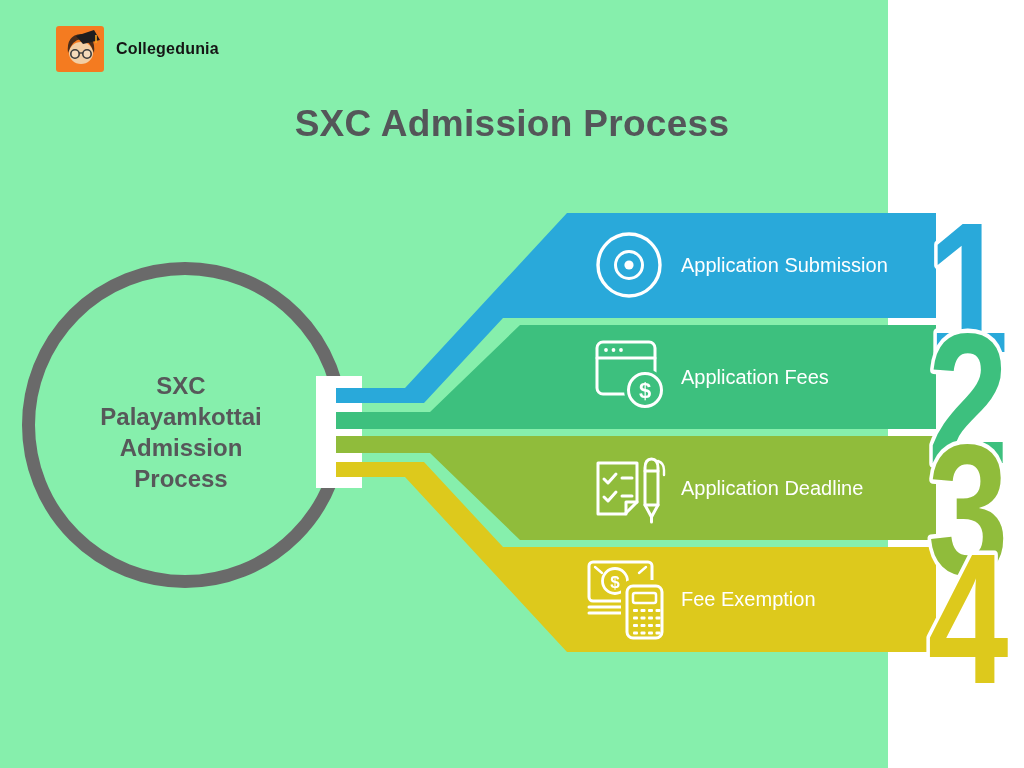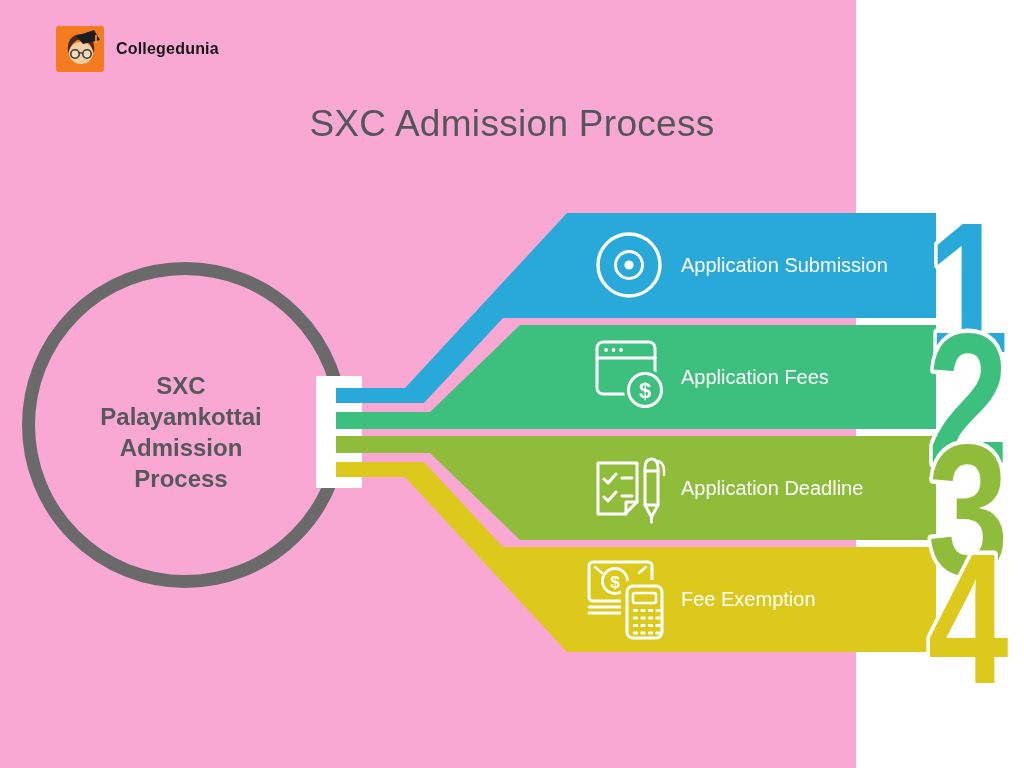--- a/index.html
+++ b/index.html
@@ -1,22 +1,22 @@
 <!DOCTYPE html>
 <html><head>
 <meta charset="utf-8">
 <style>
   html,body{margin:0;padding:0;background:#ffffff;}
   body{width:1024px;height:768px;overflow:hidden;position:relative;
        font-family:"Liberation Sans",sans-serif;}
-  .canvas{position:absolute;inset:0;width:856px;height:768px;background:#f9a8d4;}
+  .canvas{position:absolute;inset:0;width:856px;height:768px;background:#86efac;padding-left:32px;}
   .header{position:absolute;left:56px;top:26px;display:flex;align-items:center;gap:12px;}
   .brand-name{font-weight:bold;font-size:16px;color:#151515;letter-spacing:.2px;}
   .page-title{position:absolute;left:0;top:103px;width:1024px;text-align:center;
-      font-size:37px;font-weight:normal;color:#545659;letter-spacing:.3px;}
+      font-size:37px;font-weight:bold;color:#545659;letter-spacing:.3px;}
   svg text{font-family:"Liberation Sans",sans-serif;}
   .diagram{position:absolute;left:0;top:0;}
 </style>
 </head>
 <body>
 
 <div class="canvas">
 
   <div class="header">
     <svg width="48" height="46" viewBox="0 0 48 46">

